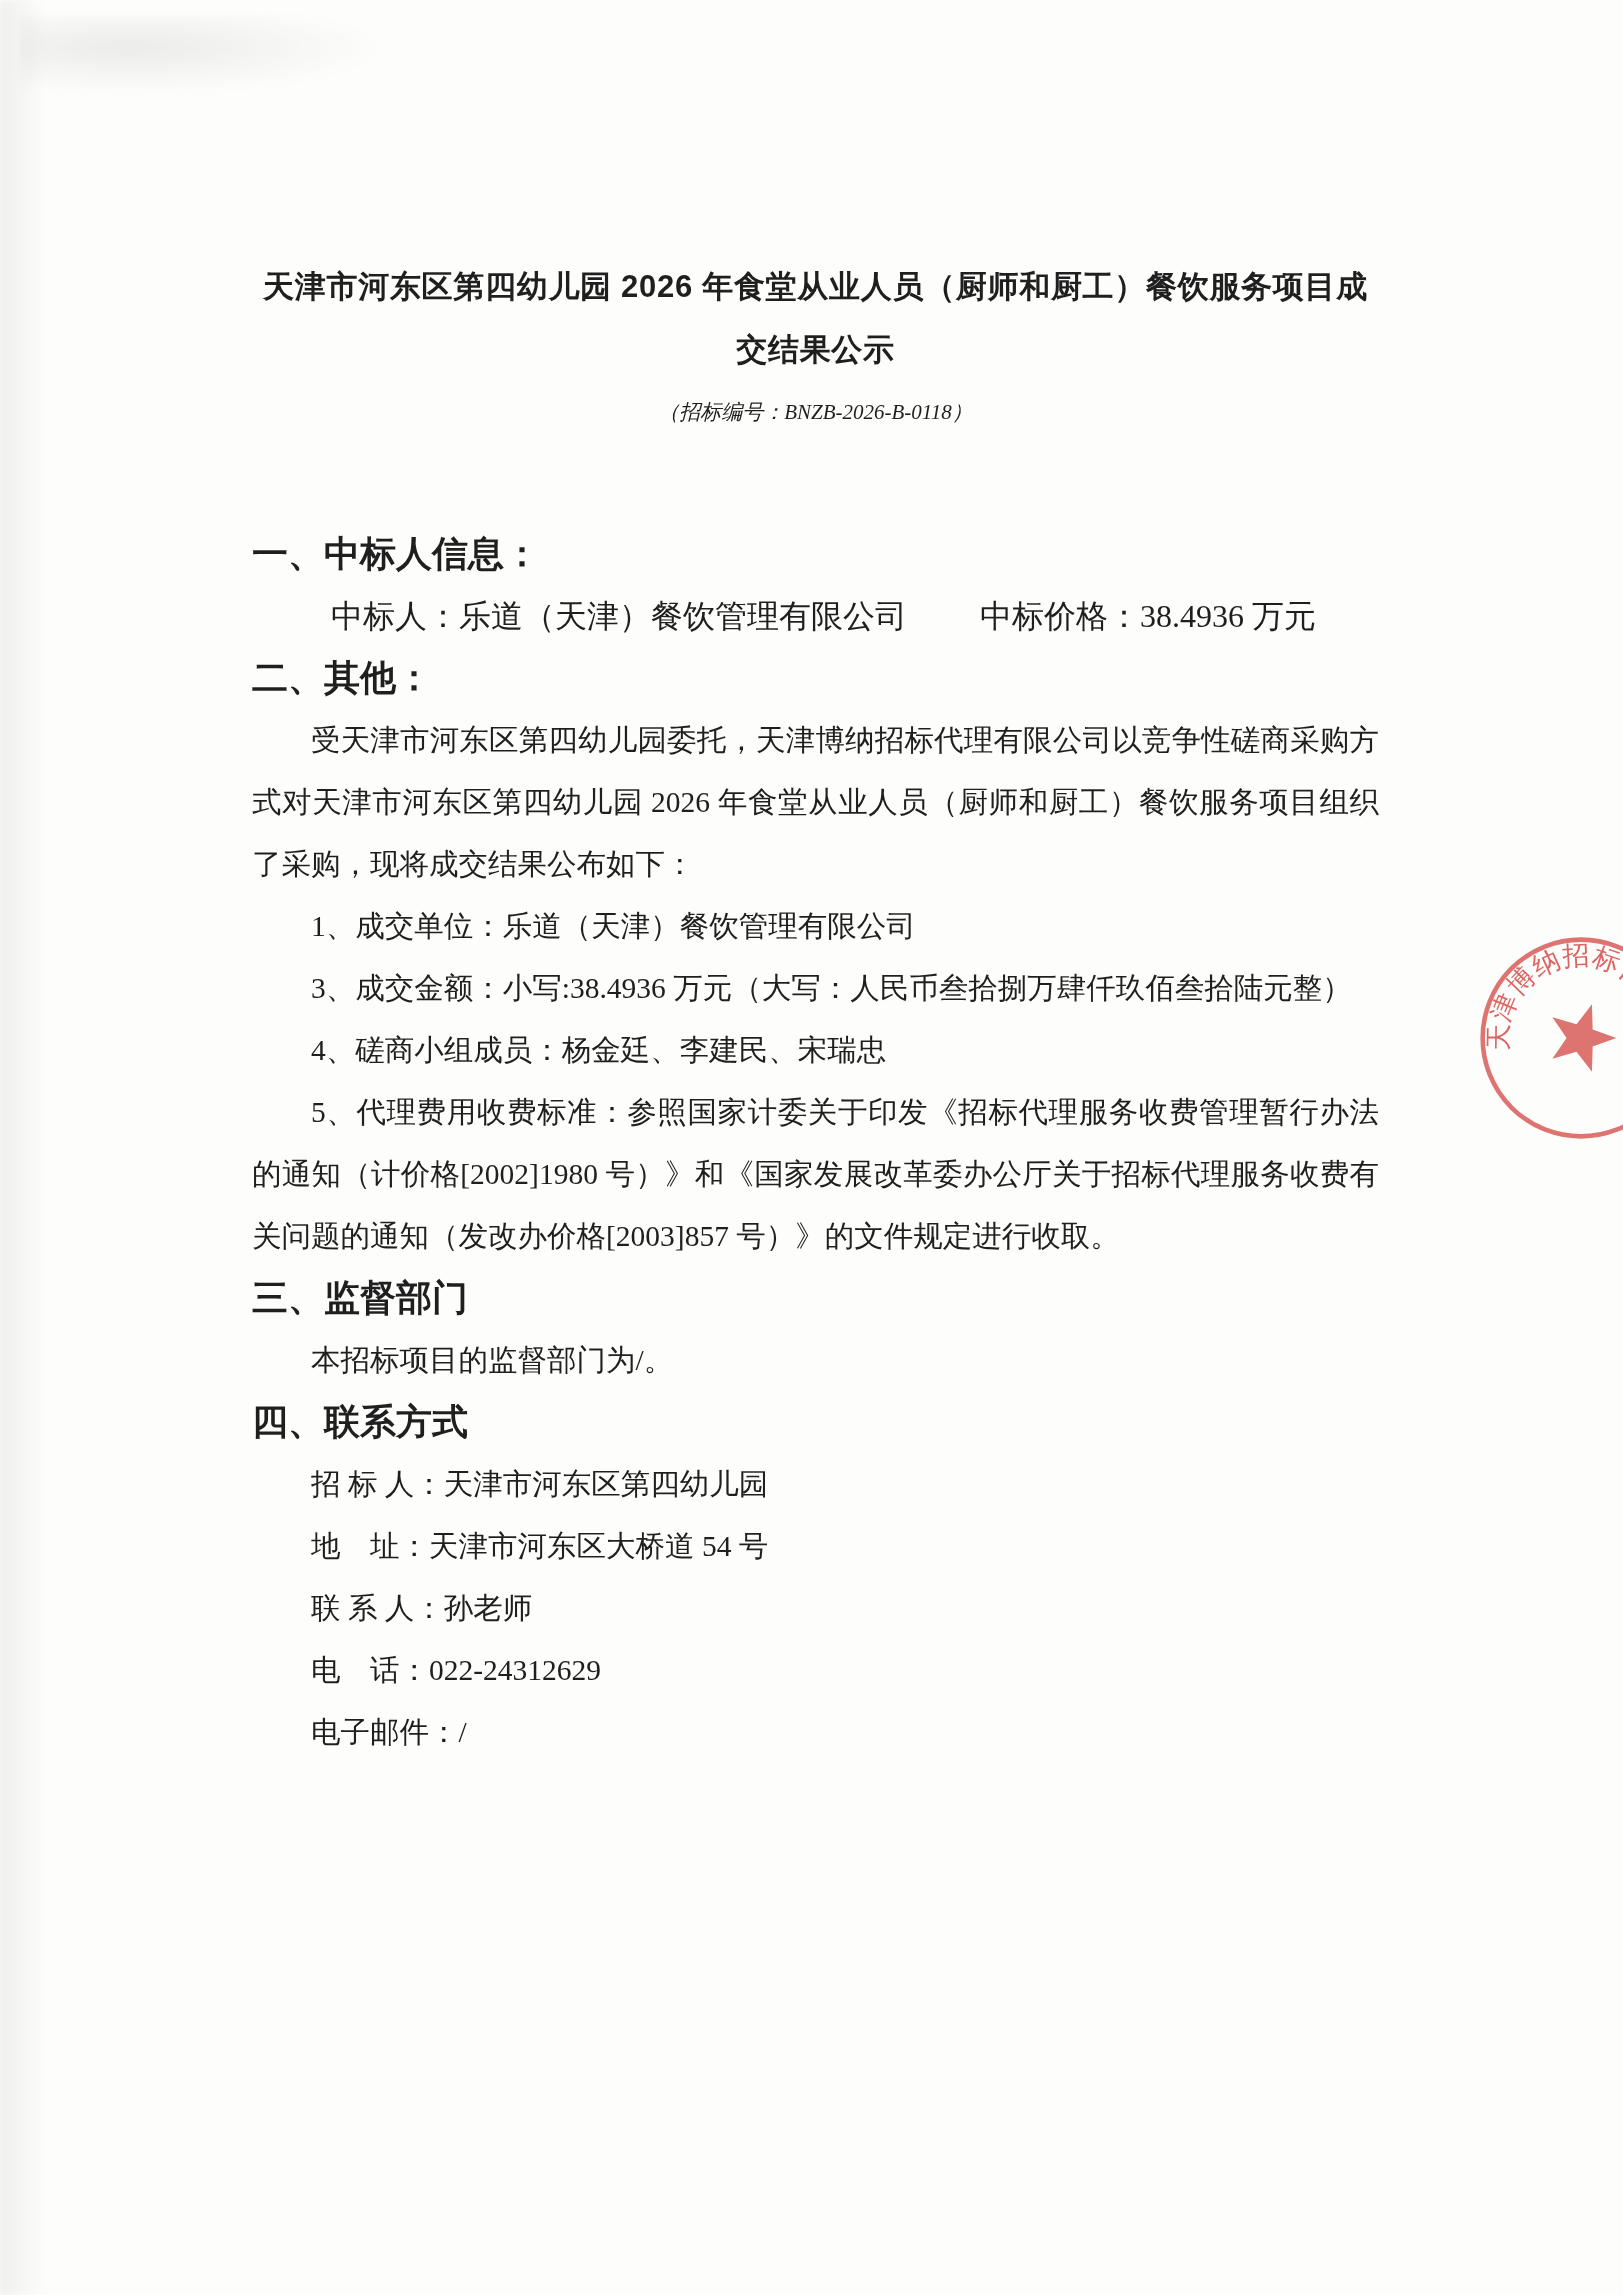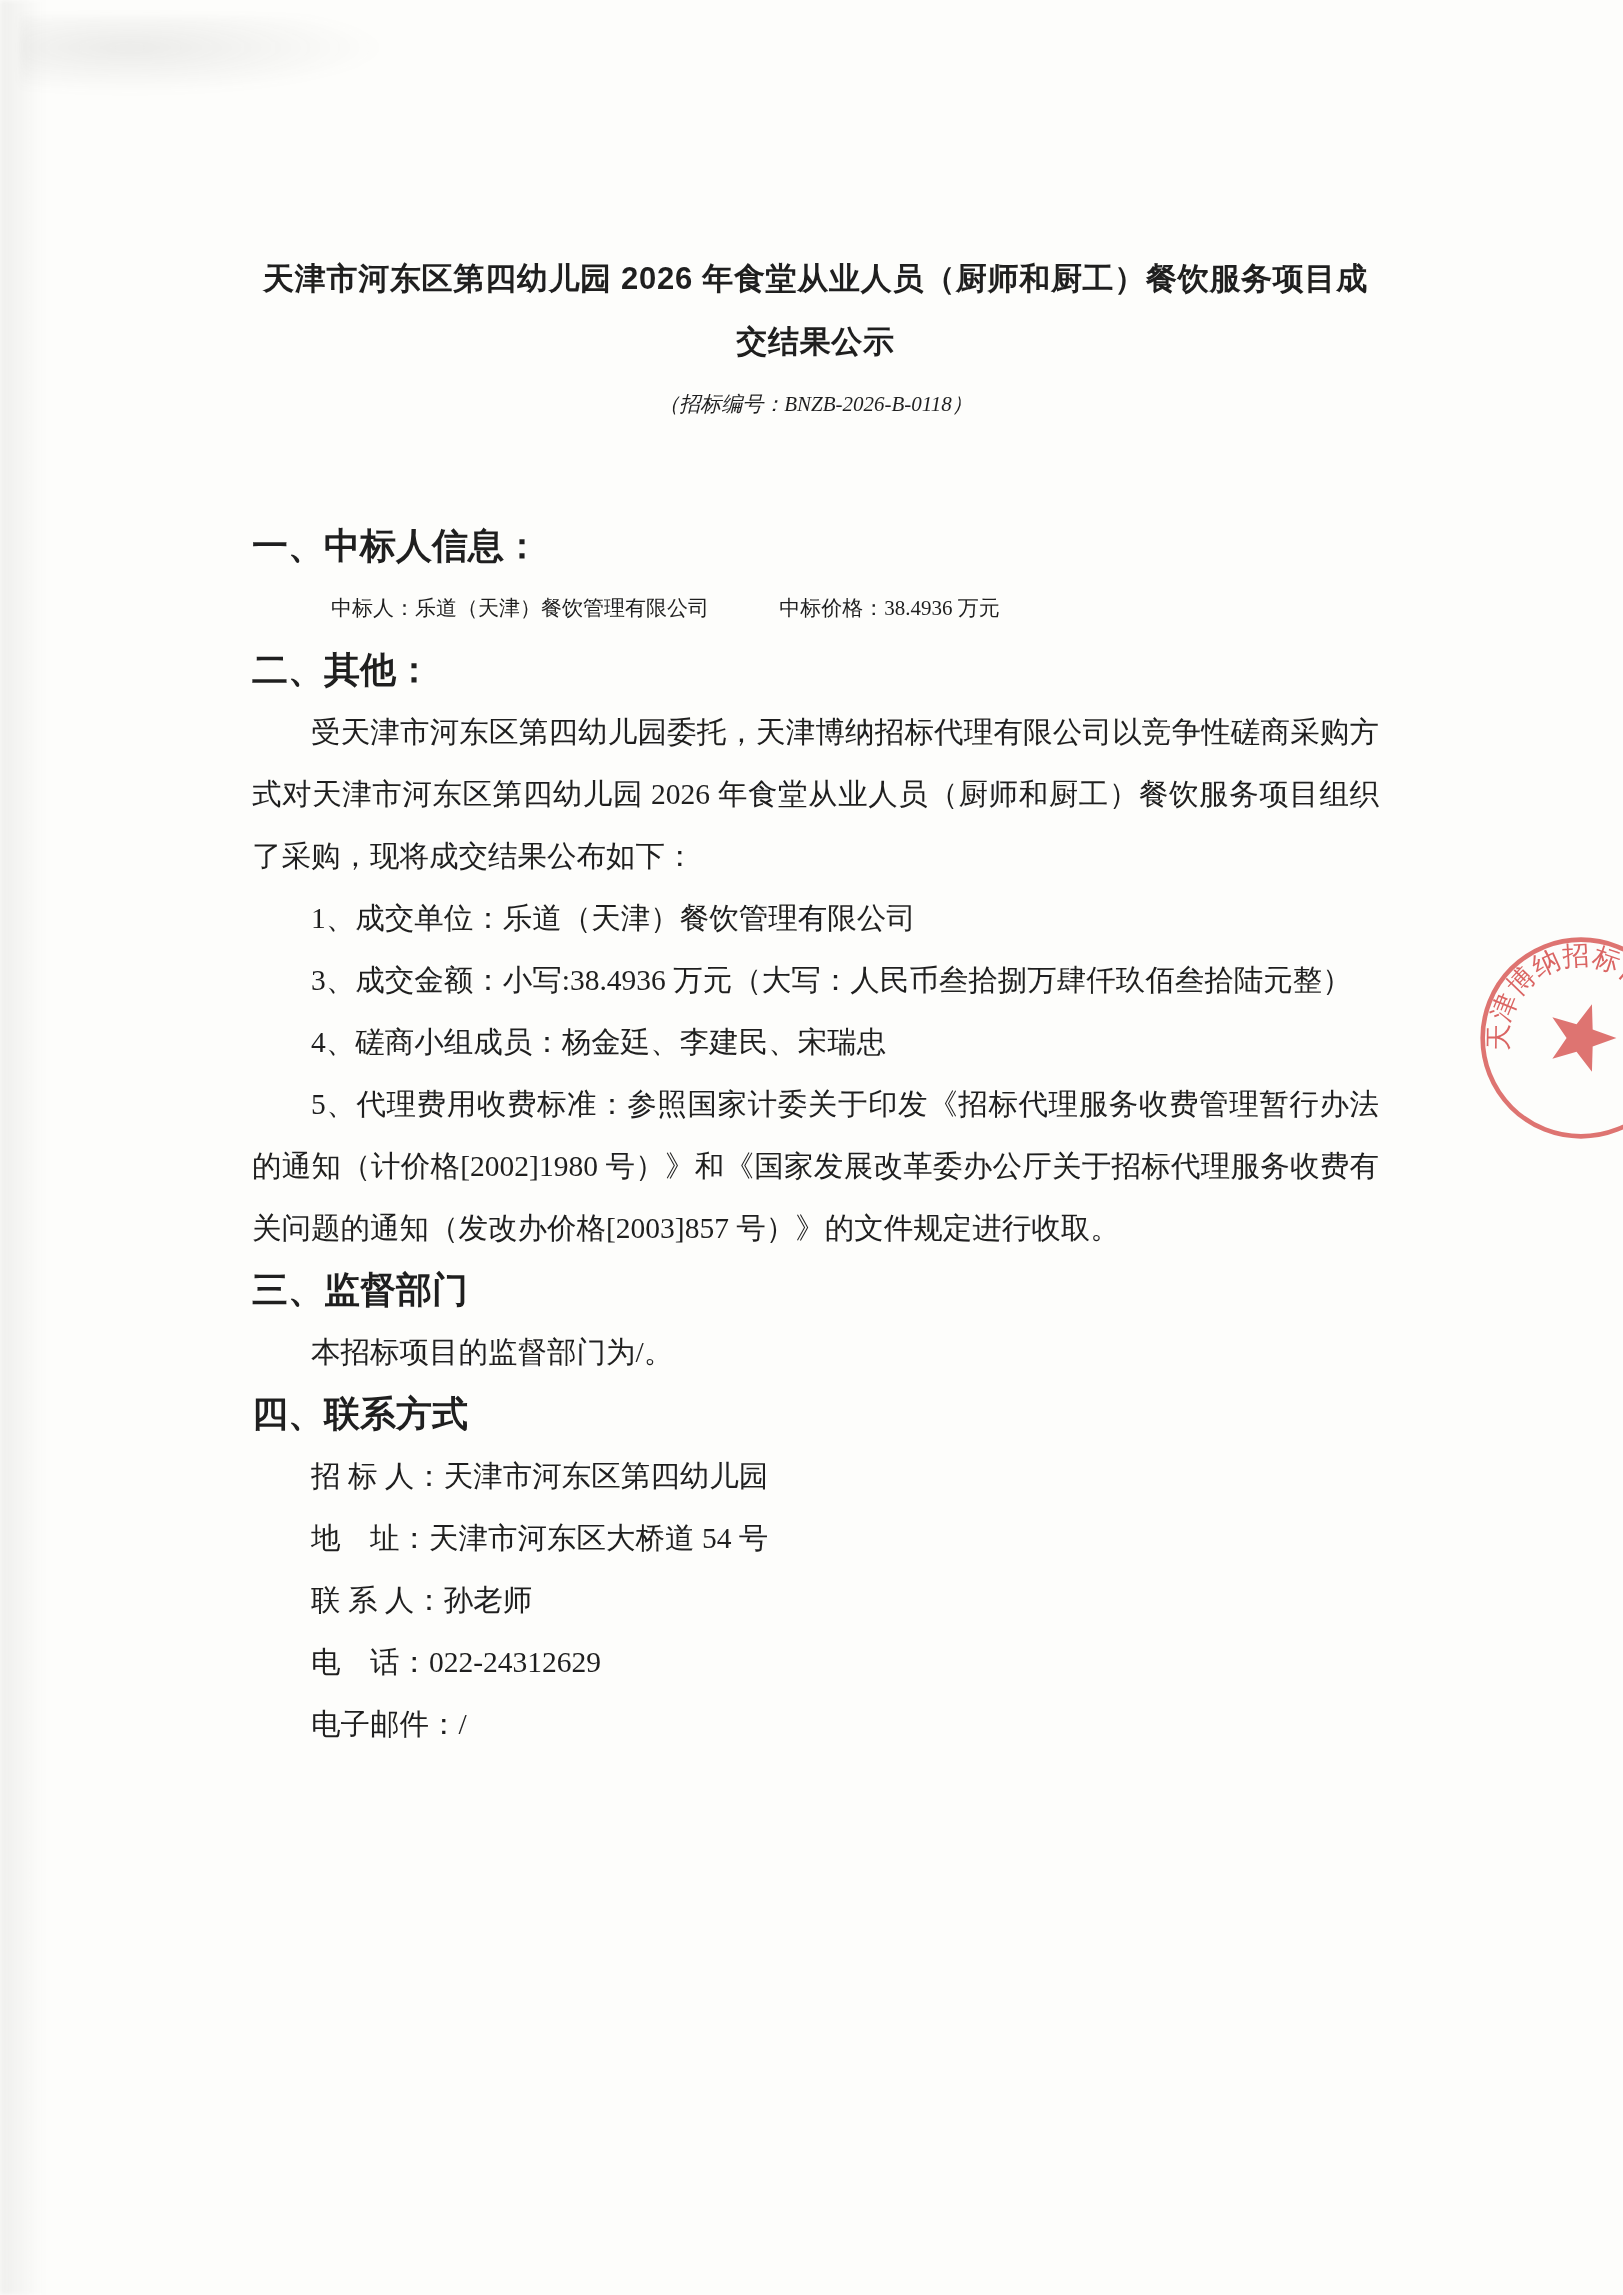--- a/index.html
+++ b/index.html
@@ -21,21 +21,21 @@
     pointer-events: none;
   }
   .scan-smudge {
     position: absolute; left: 19.6px; top: 16.4px; width: 367px; height: 79px;
     background: radial-gradient(ellipse at 30% 40%, rgba(80,80,80,0.10), rgba(80,80,80,0.0) 70%);
     filter: blur(3.9px);
     pointer-events: none;
   }
   .content {
     position: absolute;
-    left: 252px; top: 8px;
+    left: 252px; top: 16px;
     width: 1127px;
     padding-top: 239px;
   }
   .title-line {
     font-family: "Liberation Sans", "DejaVu Sans", sans-serif;
     font-weight: bold;
     font-size: 31px;
     line-height: 63px;
     text-align: center;
     letter-spacing: 0.7px;
@@ -56,21 +56,21 @@
   }
   .sec-heading.first { margin-top: 79px; }
   .para {
     margin: 0;
     font-size: 29.5px;
     line-height: 62px;
     text-align: justify;
     text-indent: 59px;
   }
   .winner-line {
-    font-size: 21px;
+    font-size: 32px;
     line-height: 62px;
     padding-left: 79px;
     white-space: nowrap;
   }
   .winner-line .price { margin-left: 65px; }
   .contact-row {
     margin: 0;
     font-size: 29.5px;
     line-height: 62px;
     text-indent: 59px;

